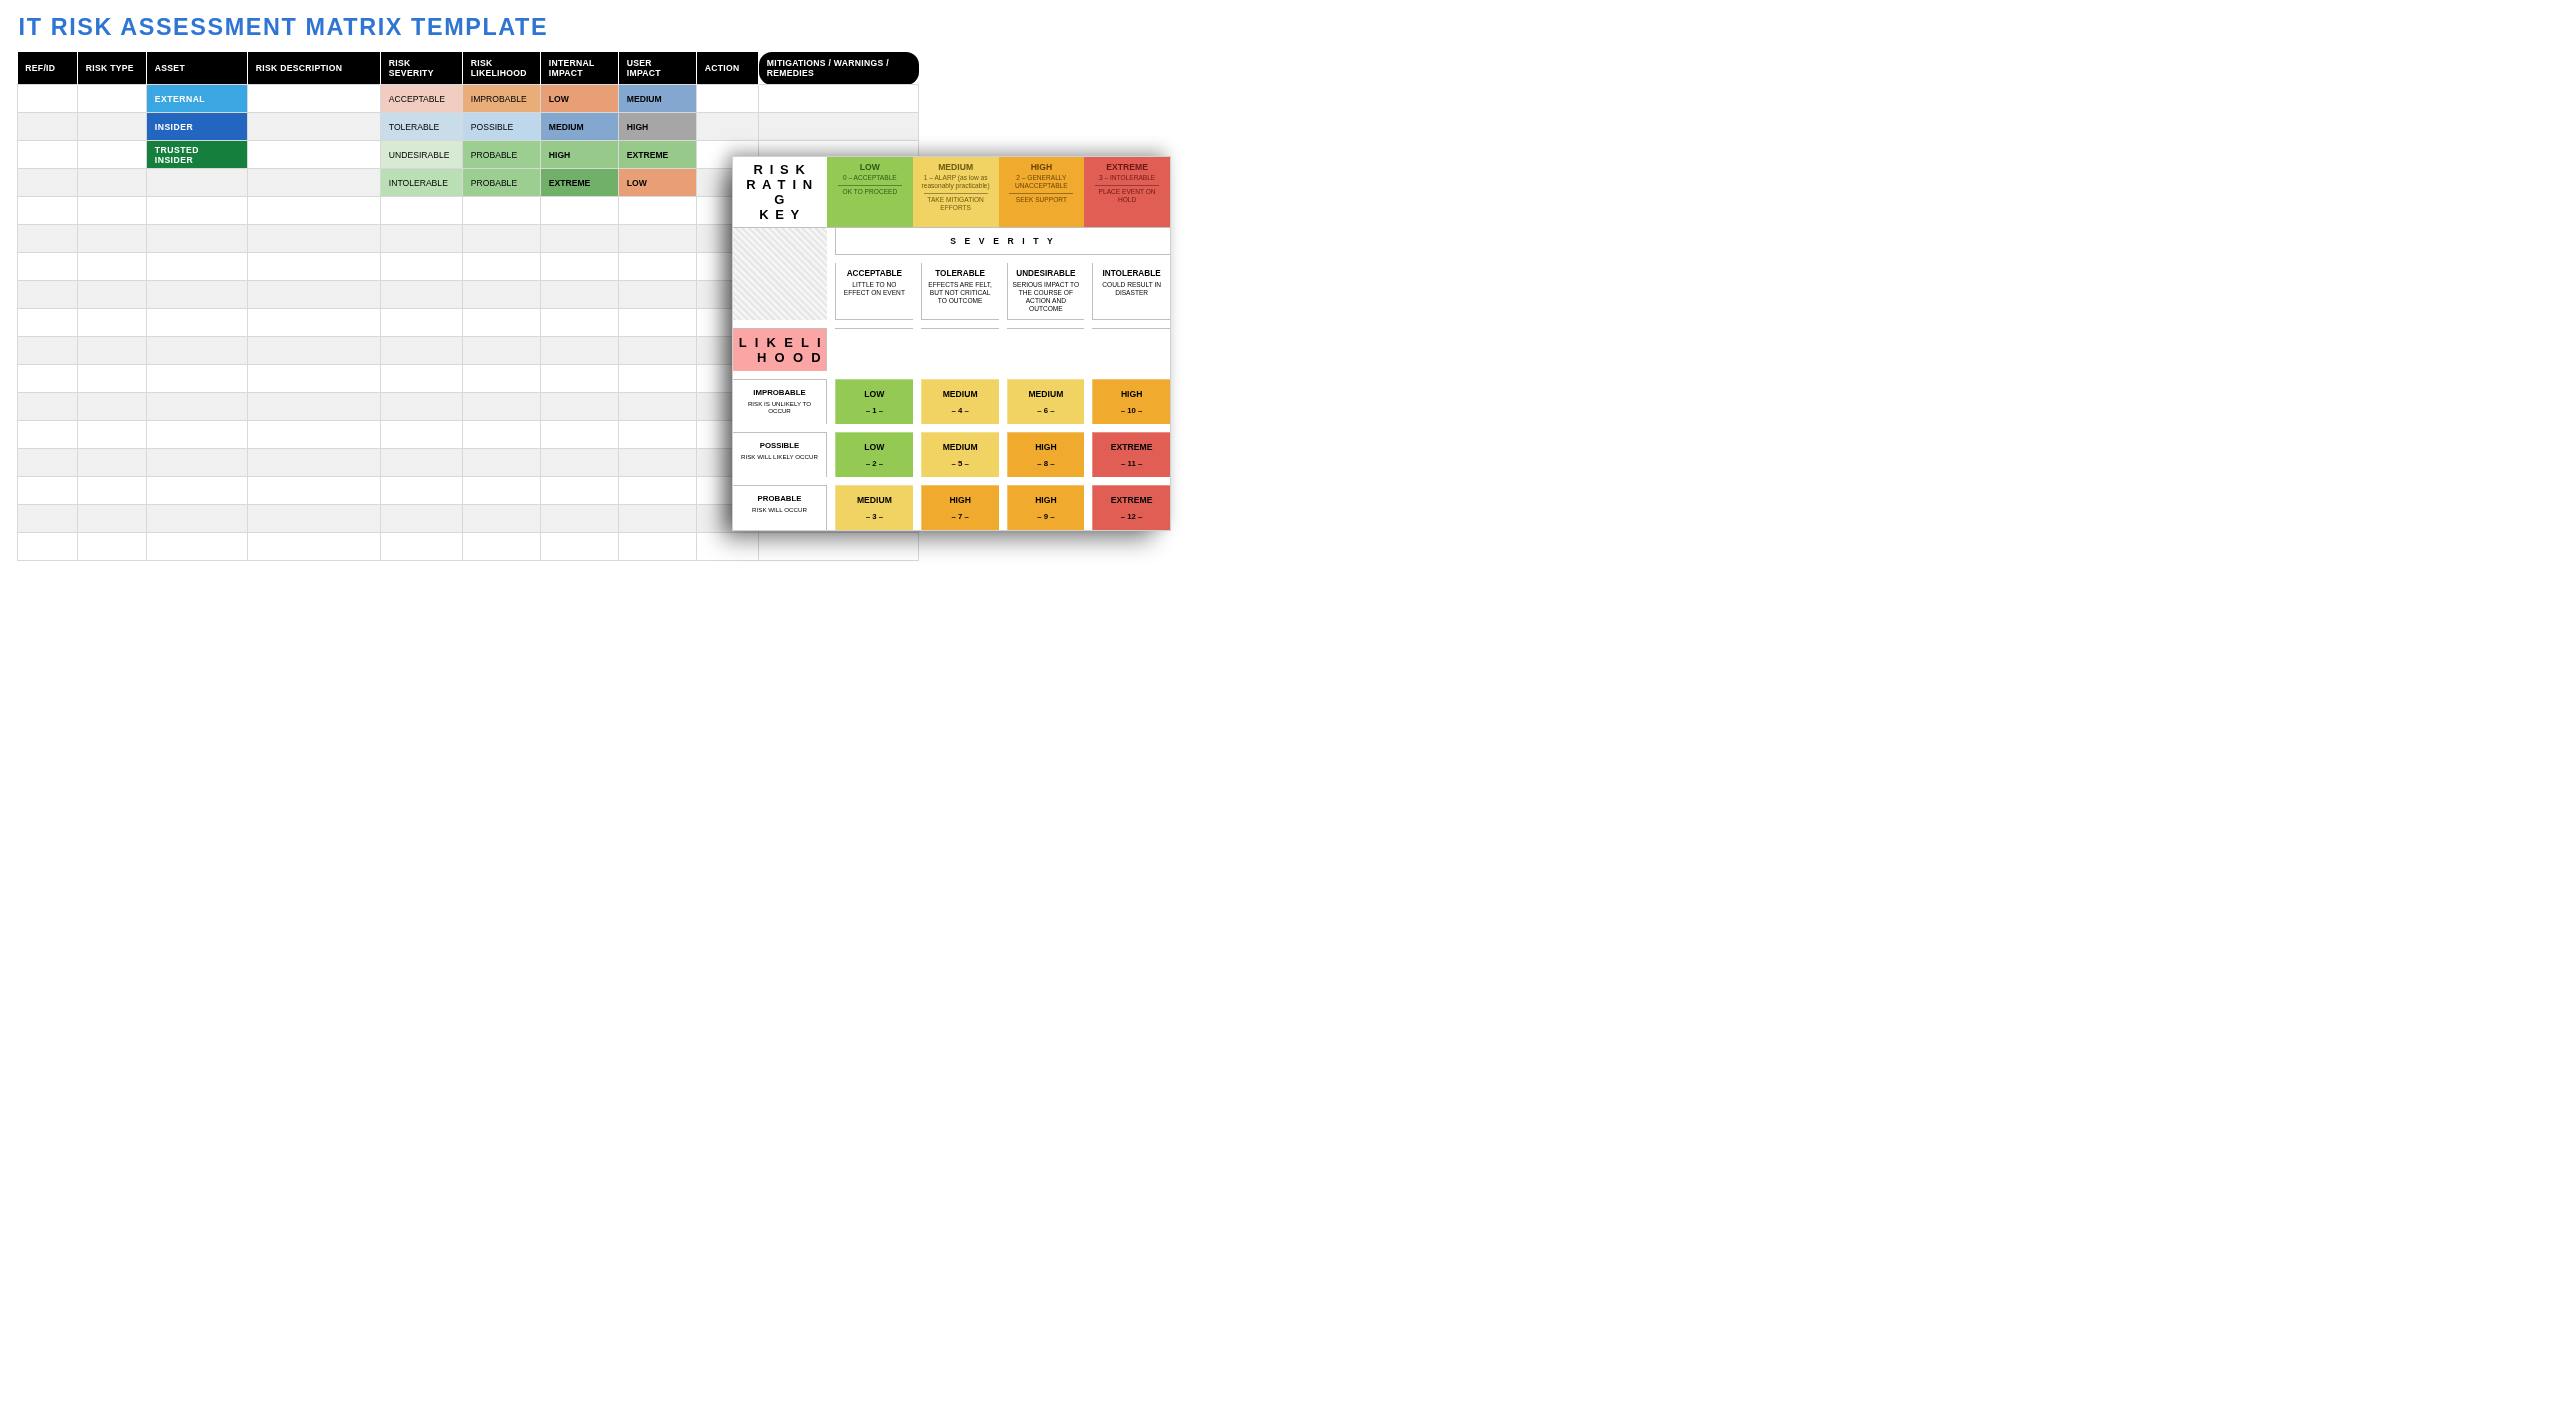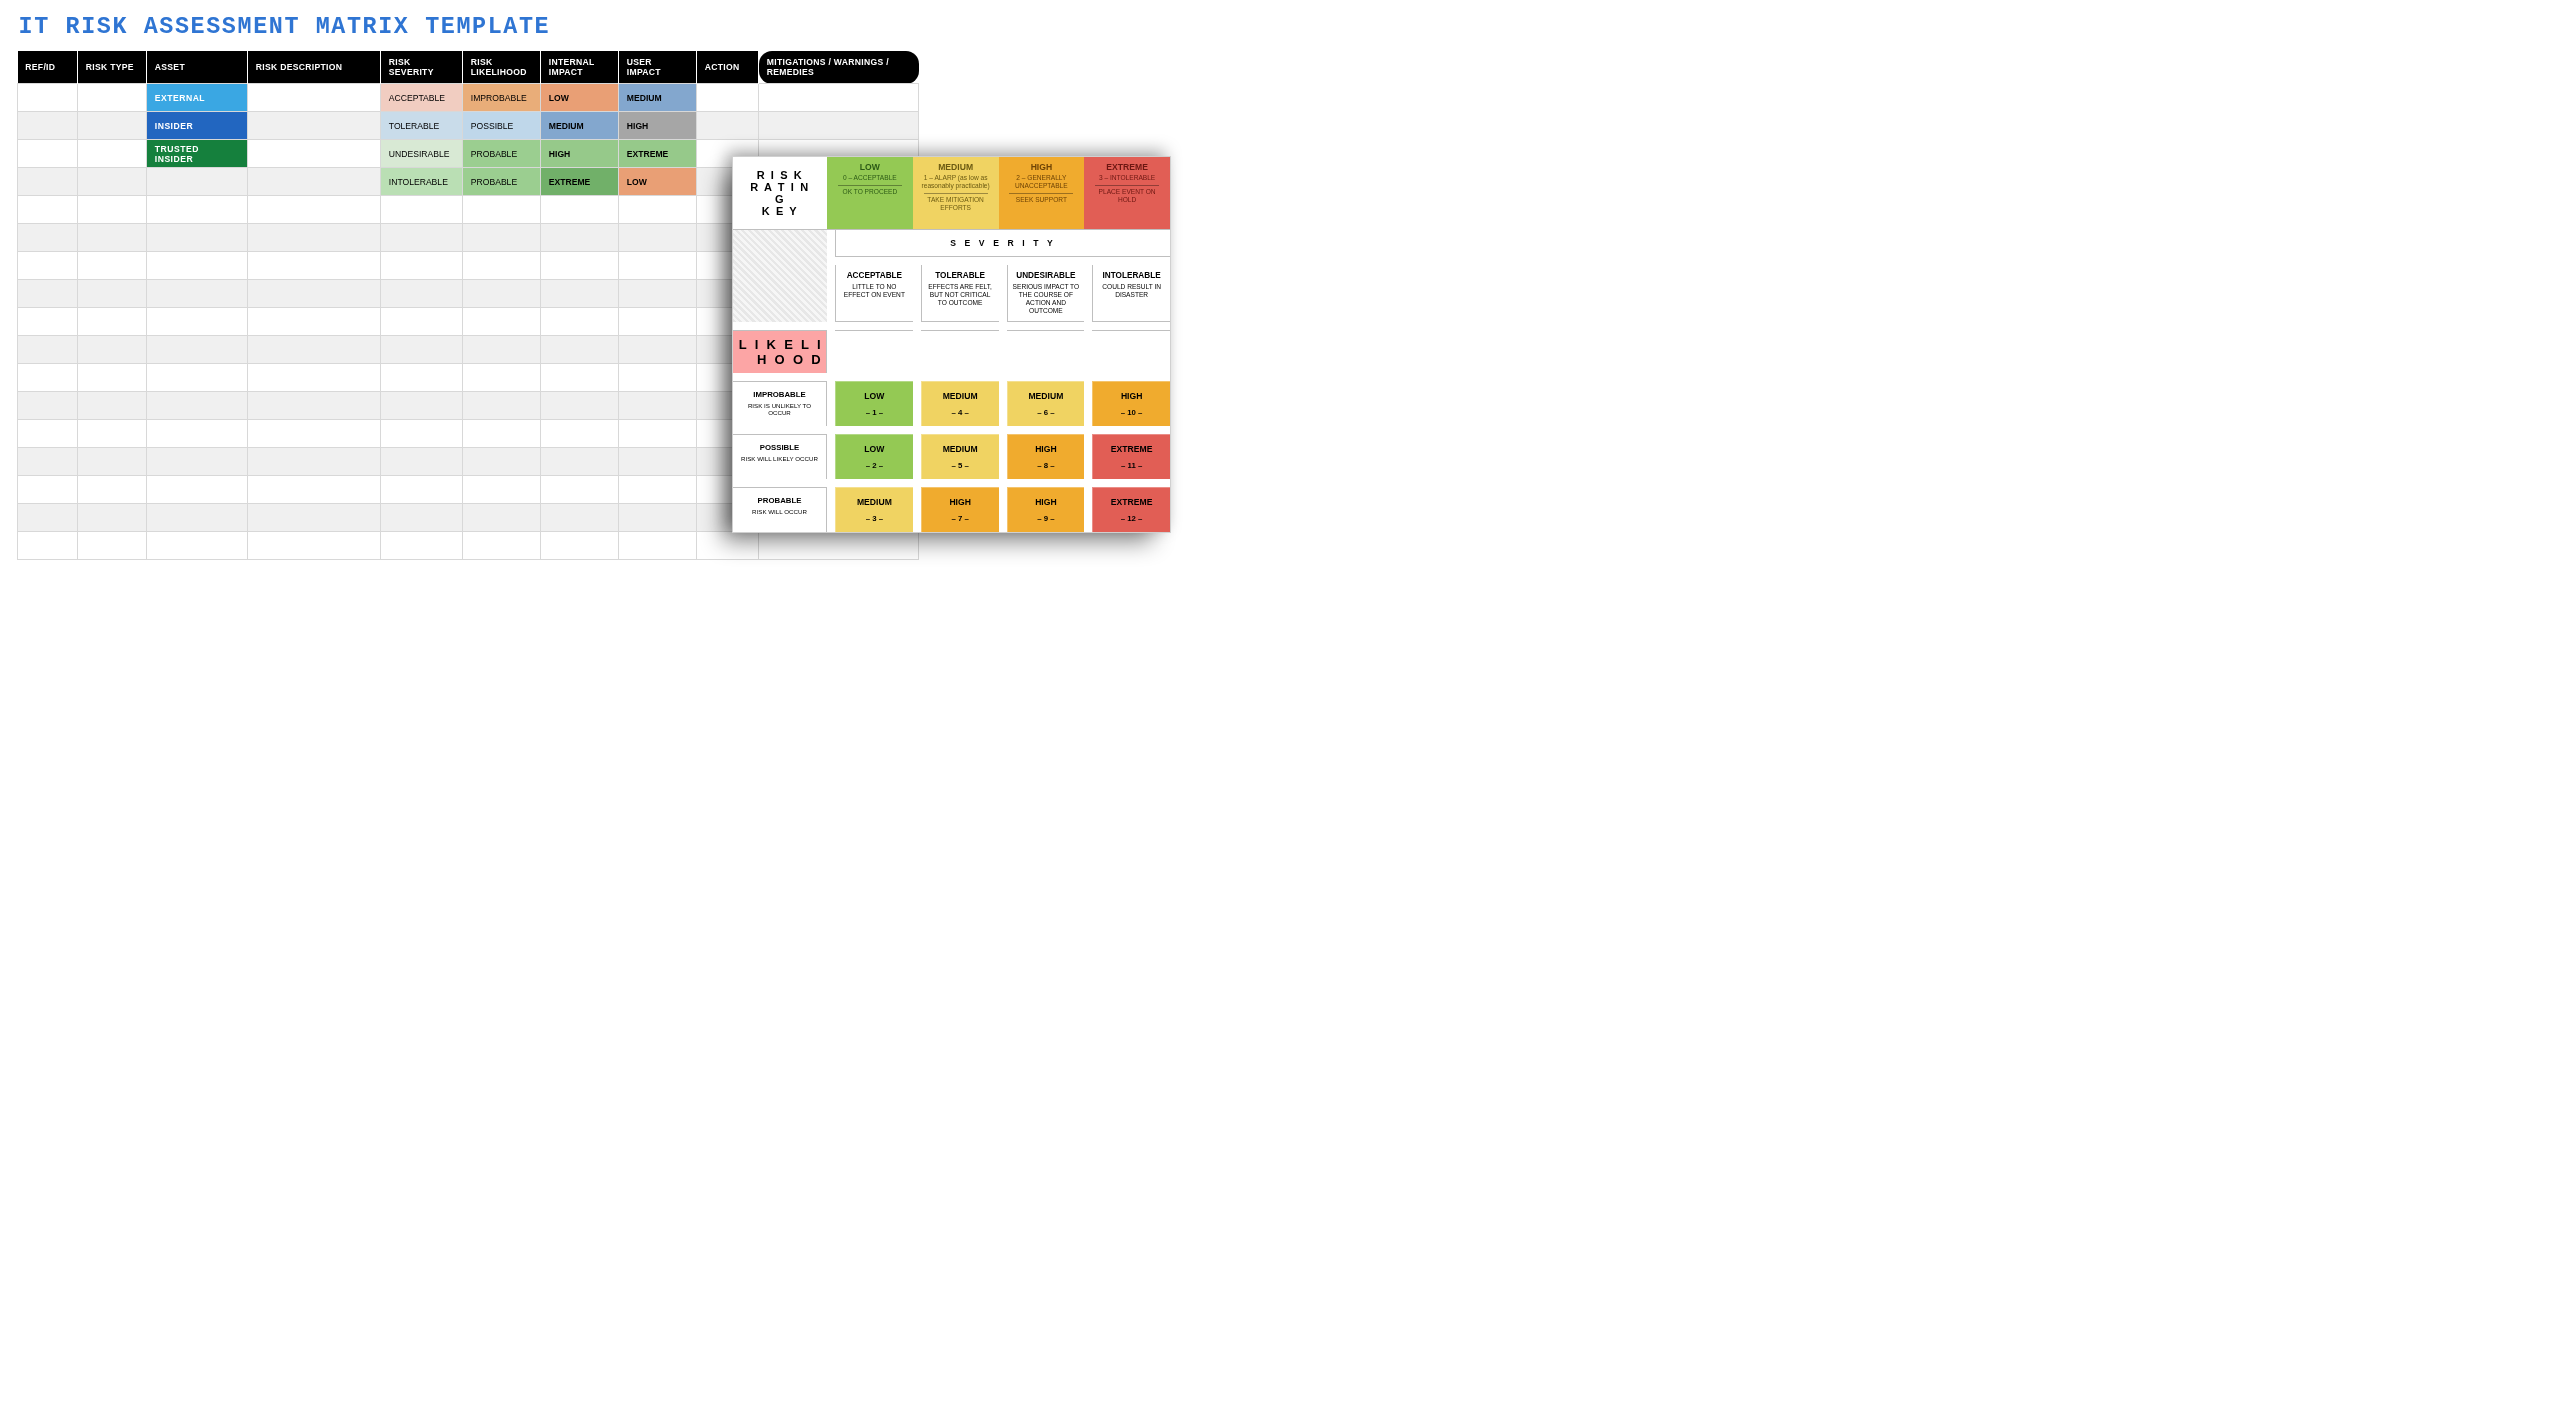--- a/index.html
+++ b/index.html
@@ -26,34 +26,34 @@
     --usr-green:#96c98a;
     --usr-orange:#e99f75;
     --key-green:#94c954;
     --key-yellow:#f0d362;
     --key-orange:#f0ab2e;
     --key-red:#e15e55;
     --hatch:#c4c4c4;
   }
   html,body{margin:0;padding:0;background:#ffffff;font-family:"Segoe UI",Arial,Helvetica,sans-serif;}
   .page{padding:14px 17px;width:1171px;box-sizing:border-box;position:relative;}
-  .title{color:var(--title-blue);font-size:23.4px;font-weight:700;letter-spacing:1.6px;margin:0 0 11px 1.6px;font-family:Liberation Mono, monospace;}
+  .title{color:var(--title-blue);font-size:23.4px;font-weight:700;letter-spacing:1.6px;margin:0 0 11px 1.6px;}
   table.main{border-collapse:collapse;width:902px;}
   table.main th{background:var(--header-black);color:#fff;font-size:8.6px;font-weight:700;letter-spacing:0.3px;text-align:left;padding:6.2px 7.8px;border-right:1.6px solid #fff;height:30px;box-sizing:border-box;vertical-align:middle;}
   table.main th:last-child{border-right:none;border-radius:13px;}
   table.main td{height:28px;border:0.8px solid var(--gridline);font-size:8.6px;padding:0 7.8px;box-sizing:border-box;}
   table.main tr.alt td{background:var(--alt-grey);}
   table.main tr.wht td{background:#ffffff;}
   td.asset{color:#fff;font-weight:700;font-size:8.6px;letter-spacing:0.5px;}
   td.sev,td.lik{font-weight:500;font-size:8.6px;}
   td.imp,td.usr{font-weight:700;font-size:8.6px;}
 
   .key-panel{position:absolute;right:0;top:156px;width:437px;background:#fff;border:0.8px solid #d0d0d0;box-shadow:-14px 14px 22px -4.7px rgba(0,0,0,.45), -4.7px -4.7px 15.6px rgba(0,0,0,.35);}
   .key-rating{display:grid;grid-template-columns:94px 1fr 1fr 1fr 1fr;border-bottom:0.8px solid #bfbfbf;}
-  .kr-title{display:flex;align-items:center;justify-content:center;text-align:center;font-size:11px;font-weight:700;letter-spacing:1.6px;padding:12px;}
+  .kr-title{display:flex;align-items:center;justify-content:center;text-align:center;font-size:13px;font-weight:700;letter-spacing:1.6px;padding:5px;}
   .kr-col{padding:4.7px 6.2px;text-align:center;}
   .kr-col .lbl{font-weight:700;font-size:8.6px;margin-bottom:2.3px;}
   .kr-col .sub{font-size:6.6px;margin-bottom:3.1px;line-height:1.2;}
   .kr-col hr{border:none;border-top:0.8px solid rgba(0,0,0,.35);margin:2.3px 4.7px;}
   .kr-col .act{font-size:6.6px;line-height:1.2;}
   .kr-low{background:var(--key-green);color:#2c5a16;}
   .kr-med{background:var(--key-yellow);color:#6b5a12;}
   .kr-hi{background:var(--key-orange);color:#6e4305;}
   .kr-ext{background:var(--key-red);color:#6d1712;}
 

